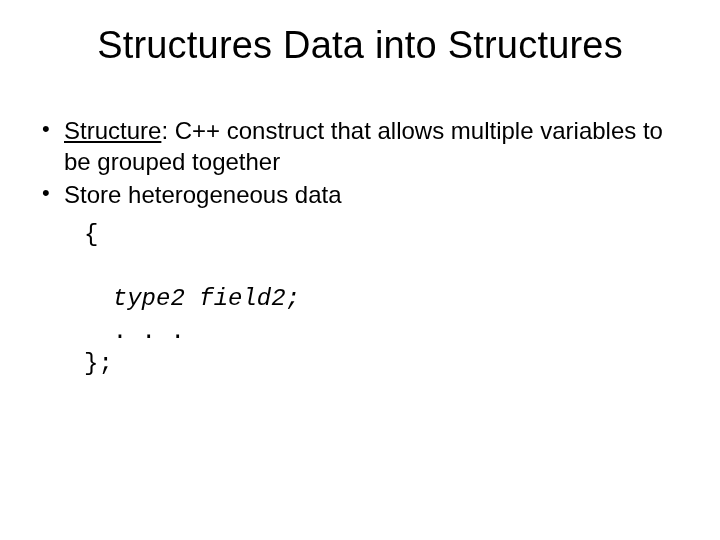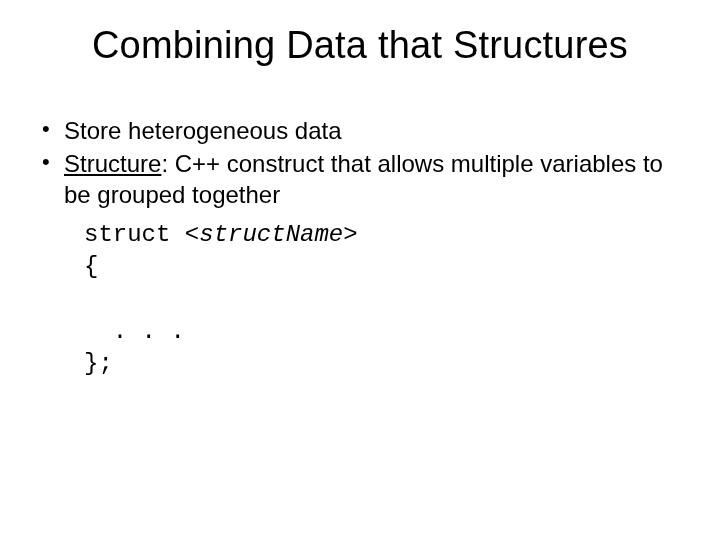--- a/index.html
+++ b/index.html
@@ -53,28 +53,28 @@
     .code-line {
       white-space: pre;
     }
     .italic {
       font-style: italic;
     }
   </style>
 </head>
 <body>
 
-<h1 class="title">Combining Data that Structures</h1>
+<h1 class="title">Structures Data into Structures</h1>
 
 <ul class="bullets">
-  <li>Store heterogeneous data</li>
   <li>
     <span class="term">Structure</span><span>: C++ construct that allows multiple variables to be grouped together</span>
   </li>
+  <li>Store heterogeneous data</li>
 </ul>
 
 <div class="code-block">
-  <div class="code-line"><span>struct </span><span class="italic">&lt;structName&gt;</span></div>
   <div class="code-line">{</div>
   <div class="code-line"><span>  </span></div>
+  <div class="code-line"><span>  </span><span class="italic">type2 field2;</span></div>
   <div class="code-line">  . . .</div>
   <div class="code-line">};</div>
 </div>
 
 </body></html>

